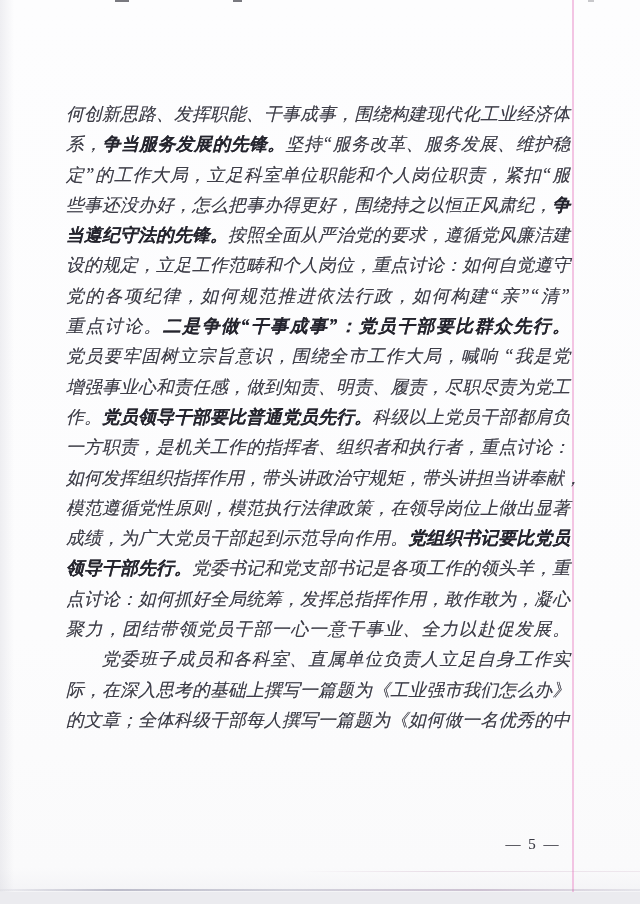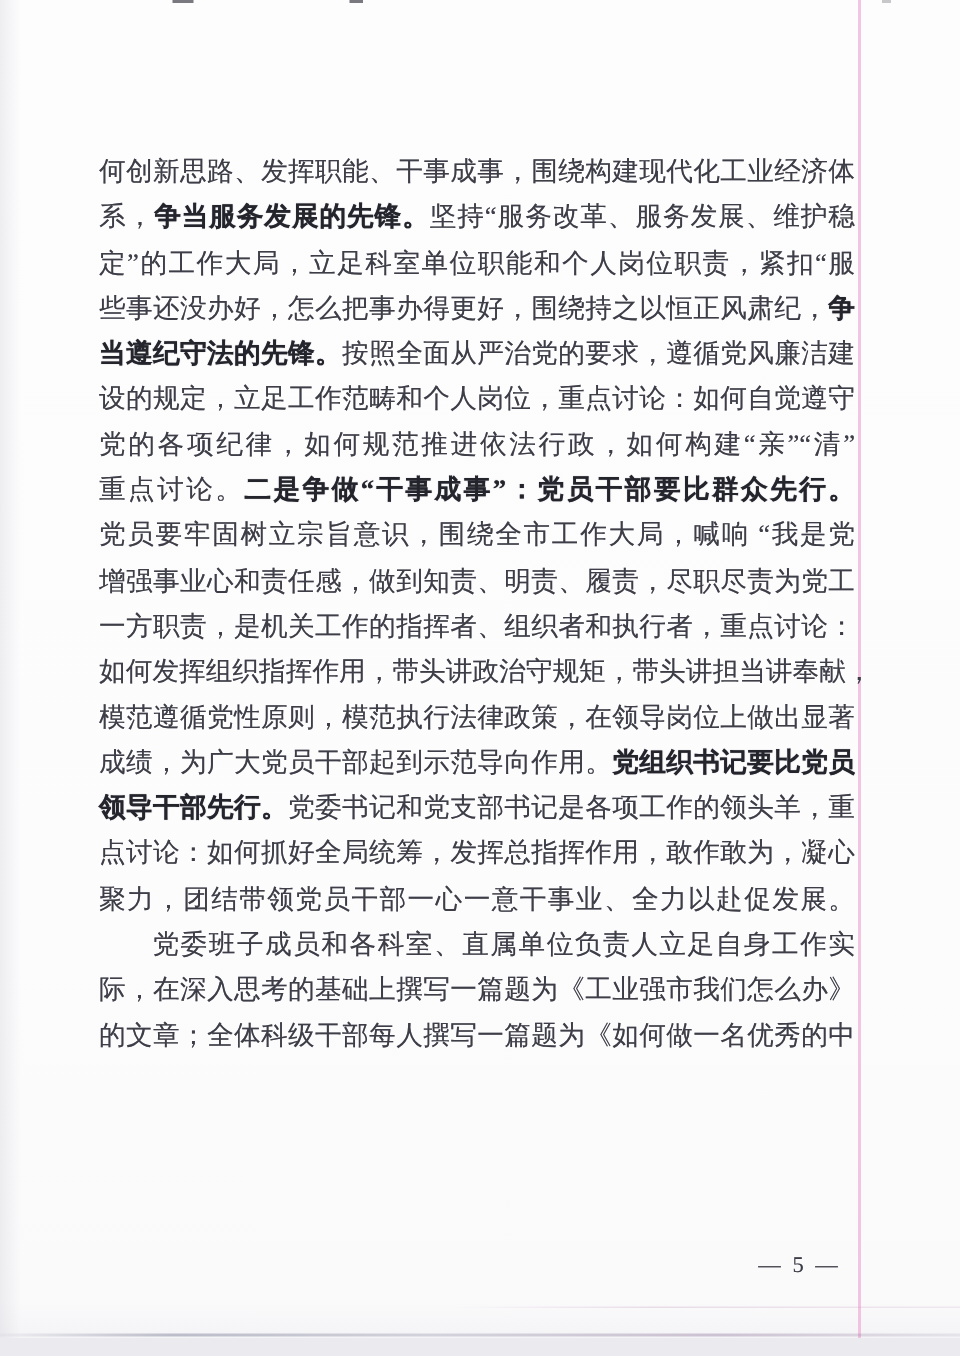--- a/index.html
+++ b/index.html
@@ -52,20 +52,21 @@
   }
   .line {
     height: 30.3px; line-height: 30.3px;
     font-size: 17.8px;
     color: #3e3e48;
     text-align: justify;
     text-align-last: justify;
     letter-spacing: 0;
     white-space: nowrap;
     text-shadow: 0 0 0.4px rgba(62,62,72,0.55);
+    font-style: italic;
   }
   .line.indent { text-indent: 2em; }
   .seg.bold {
     font-weight: 700;
     color: #24242d;
     text-shadow: 0 0 0.5px rgba(30,30,40,0.7);
   }
   .page-number {
     position: absolute; top: 836px; left: 498px; width: 70px;
     text-align: center;
@@ -88,20 +89,21 @@
       <div class="line"><span class="seg">何创新思路、发挥职能、干事成事，围绕构建现代化工业经济体</span></div>
       <div class="line"><span class="seg">系，</span><span class="seg bold">争当服务发展的先锋。</span><span class="seg">坚持“服务改革、服务发展、维护稳</span></div>
       <div class="line"><span class="seg">定”的工作大局，立足科室单位职能和个人岗位职责，紧扣“服</span></div>
       <div class="line"><span class="seg">些事还没办好，怎么把事办得更好，围绕持之以恒正风肃纪，</span><span class="seg bold">争</span></div>
       <div class="line"><span class="seg bold">当遵纪守法的先锋。</span><span class="seg">按照全面从严治党的要求，遵循党风廉洁建</span></div>
       <div class="line"><span class="seg">设的规定，立足工作范畴和个人岗位，重点讨论：如何自觉遵守</span></div>
       <div class="line"><span class="seg">党的各项纪律，如何规范推进依法行政，如何构建“亲”“清”</span></div>
       <div class="line"><span class="seg">重点讨论。</span><span class="seg bold">二是争做“干事成事”：党员干部要比群众先行。</span></div>
       <div class="line"><span class="seg">党员要牢固树立宗旨意识，围绕全市工作大局，喊响 “我是党</span></div>
       <div class="line"><span class="seg">增强事业心和责任感，做到知责、明责、履责，尽职尽责为党工</span></div>
+      <div class="line"><span class="seg">作。</span><span class="seg bold">党员领导干部要比普通党员先行。</span><span class="seg">科级以上党员干部都肩负</span></div>
       <div class="line"><span class="seg">一方职责，是机关工作的指挥者、组织者和执行者，重点讨论：</span></div>
       <div class="line"><span class="seg">如何发挥组织指挥作用，带头讲政治守规矩，带头讲担当讲奉献，</span></div>
       <div class="line"><span class="seg">模范遵循党性原则，模范执行法律政策，在领导岗位上做出显著</span></div>
       <div class="line"><span class="seg">成绩，为广大党员干部起到示范导向作用。</span><span class="seg bold">党组织书记要比党员</span></div>
       <div class="line"><span class="seg bold">领导干部先行。</span><span class="seg">党委书记和党支部书记是各项工作的领头羊，重</span></div>
       <div class="line"><span class="seg">点讨论：如何抓好全局统筹，发挥总指挥作用，敢作敢为，凝心</span></div>
       <div class="line"><span class="seg">聚力，团结带领党员干部一心一意干事业、全力以赴促发展。</span></div>
       <div class="line indent"><span class="seg">党委班子成员和各科室、直属单位负责人立足自身工作实</span></div>
       <div class="line"><span class="seg">际，在深入思考的基础上撰写一篇题为《工业强市我们怎么办》</span></div>
       <div class="line"><span class="seg">的文章；全体科级干部每人撰写一篇题为《如何做一名优秀的中</span></div>

